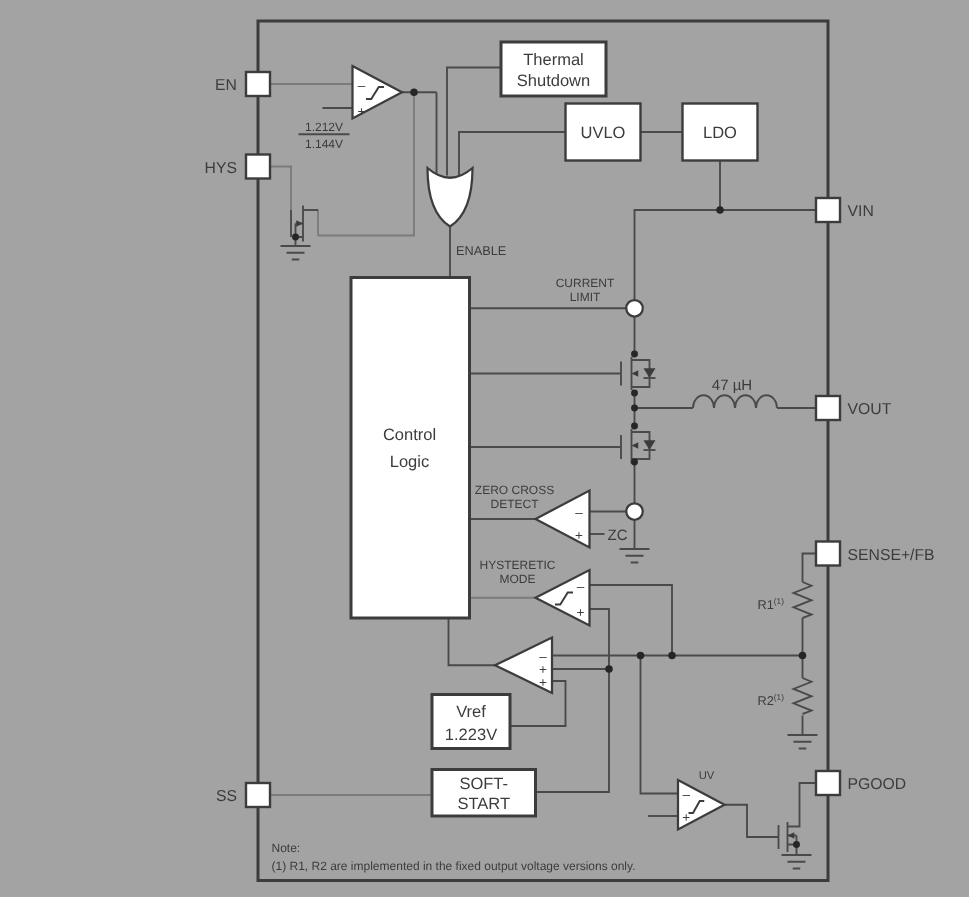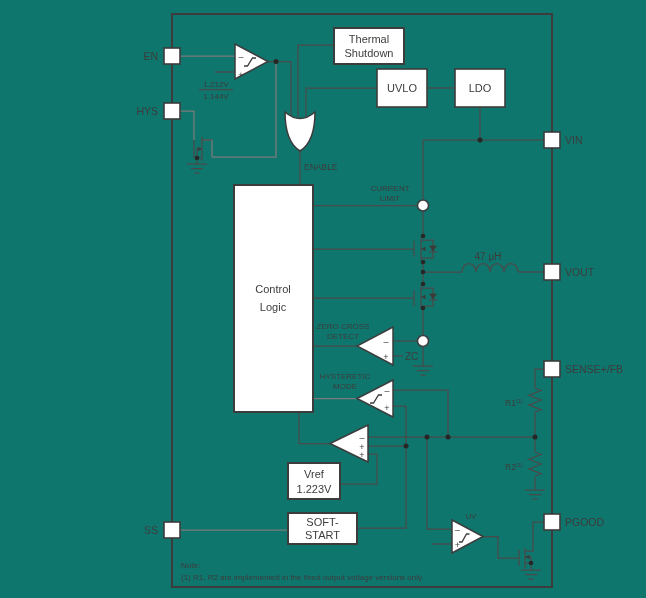--- a/index.html
+++ b/index.html
@@ -1,16 +1,16 @@
 <!DOCTYPE html>
 <html><head>
 <meta charset="utf-8">
 <style>
   html,body{margin:0;padding:0;background:#ffffff;}
-  #stage{position:relative;width:646px;height:598px;background:#0f766e;overflow:hidden;
+  #stage{position:relative;width:646px;height:598px;background:#a3a3a3;overflow:hidden;
          font-family:"Liberation Sans", sans-serif;}
   svg{position:absolute;left:0;top:0;}
   svg text{font-family:"Liberation Sans", sans-serif;fill:#3c3c3c;}
   .wire{stroke:#4a4a4a;stroke-width:1.25;fill:none;}
   .wireg{stroke:#7b7b7b;stroke-width:1.25;fill:none;}
   .shape{stroke:#3c3c3c;stroke-width:1.5;fill:#ffffff;}
   .block{stroke:#3c3c3c;stroke-width:2;fill:#ffffff;}
   .blockthin{stroke:#3c3c3c;stroke-width:1.6;fill:#ffffff;}
   .dot{fill:#262626;stroke:none;}
   .pin{stroke:#3c3c3c;stroke-width:1.6;fill:#ffffff;}

